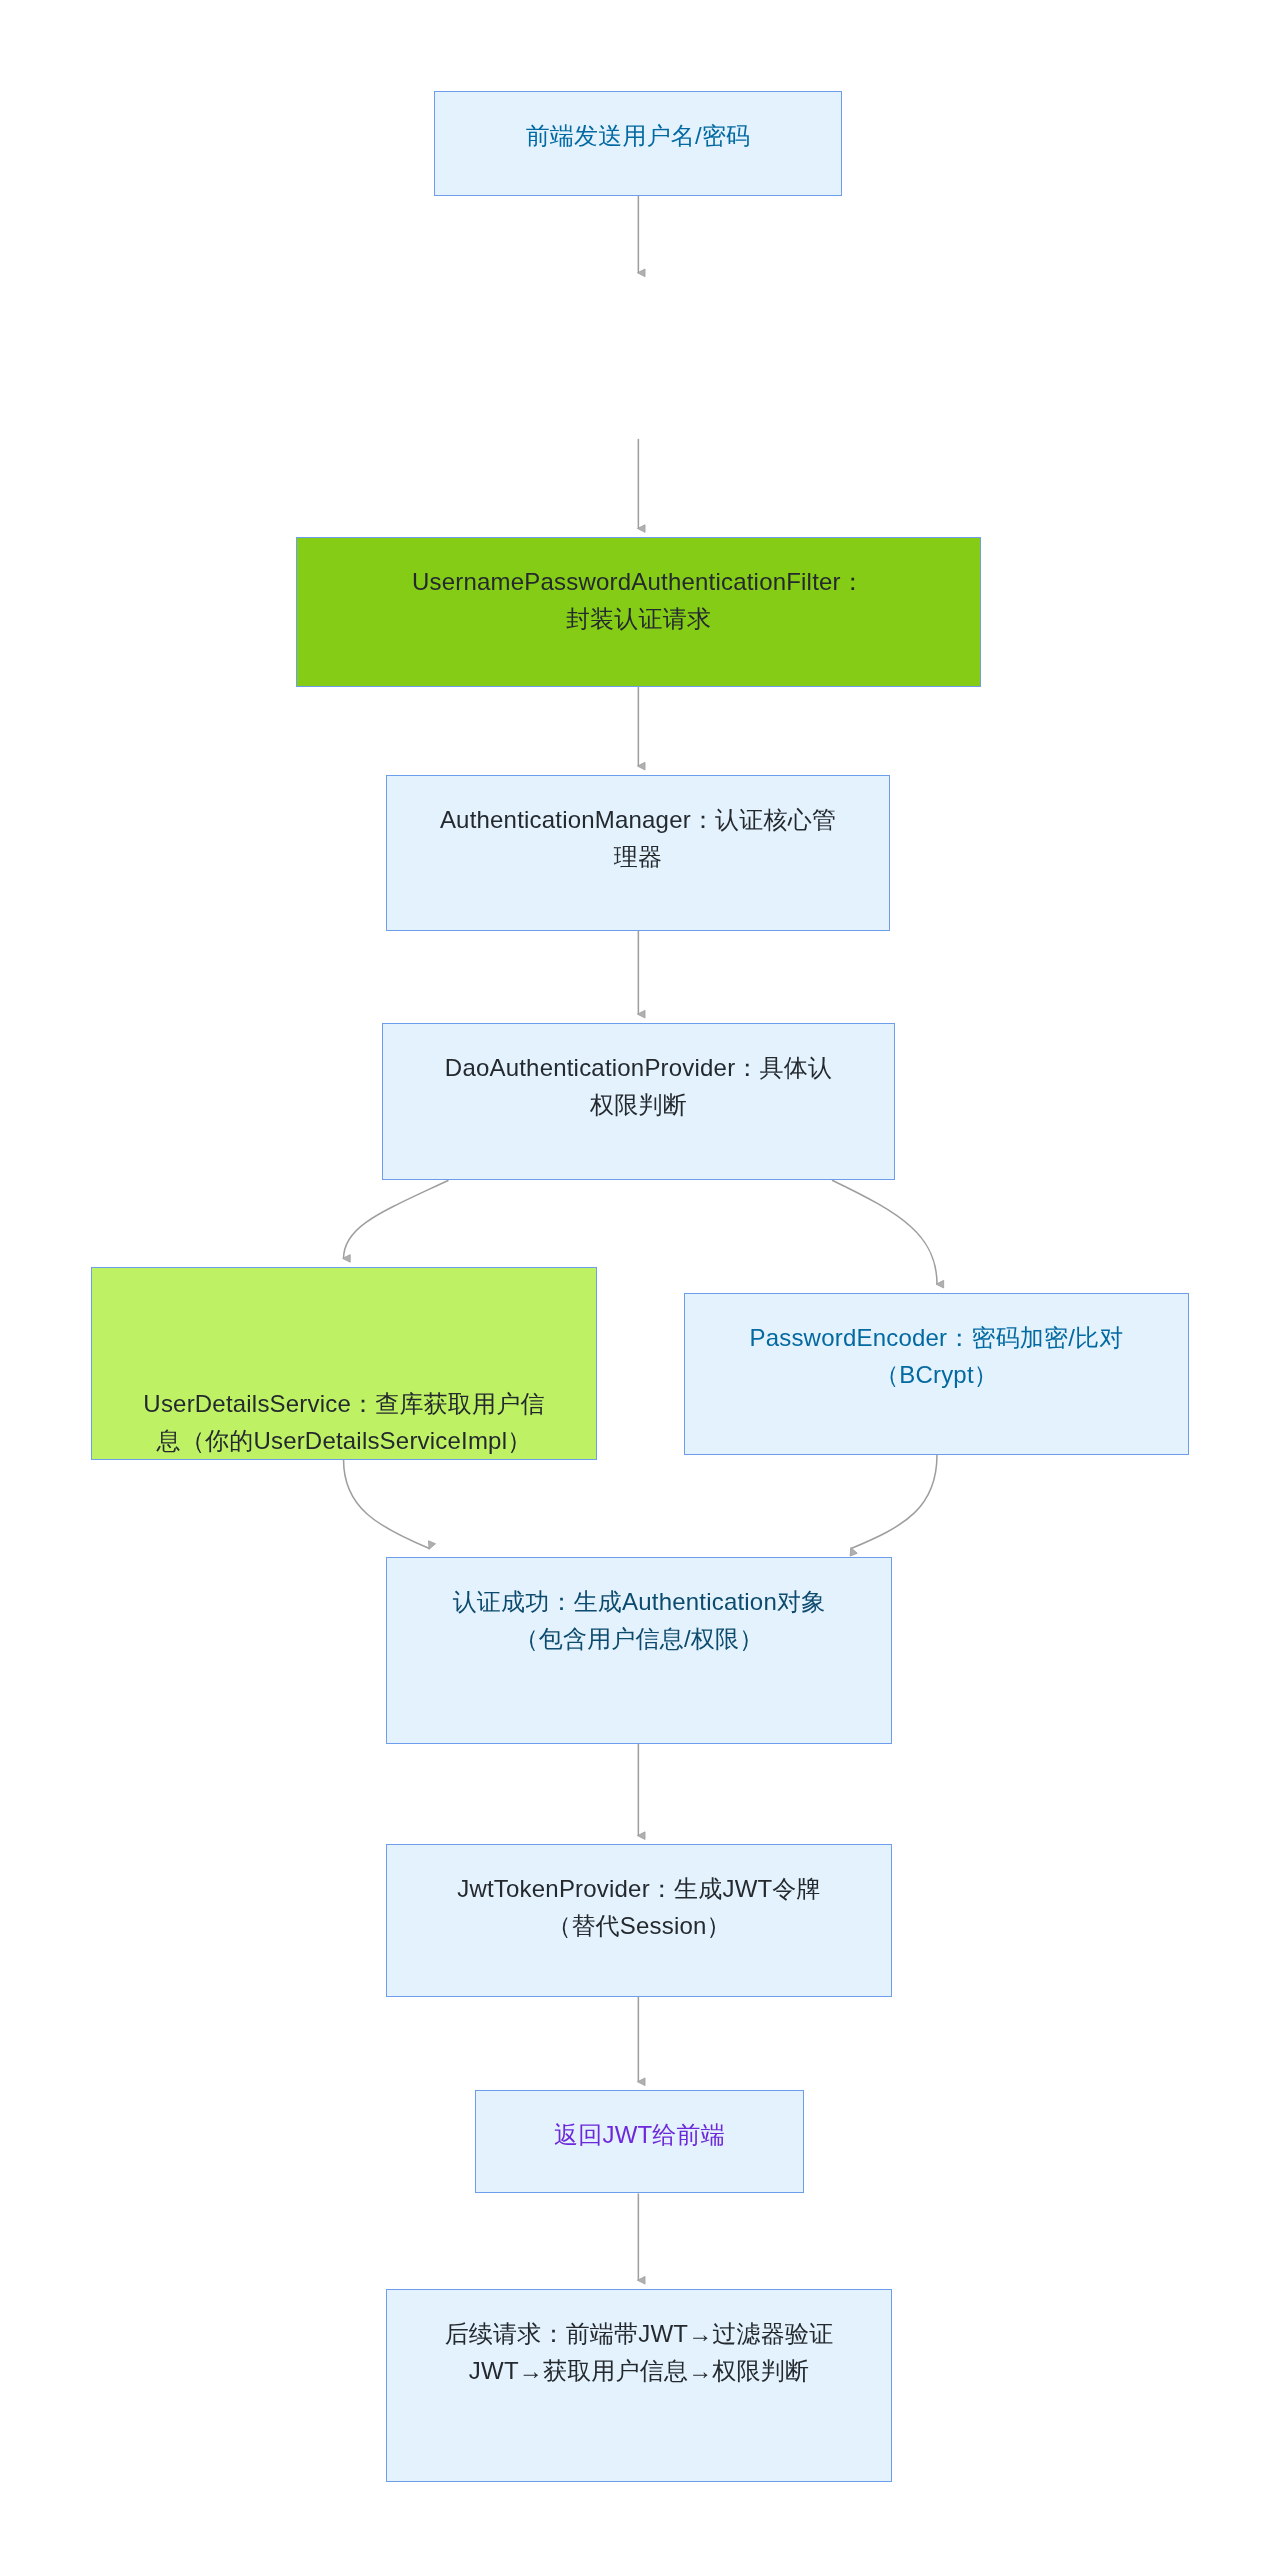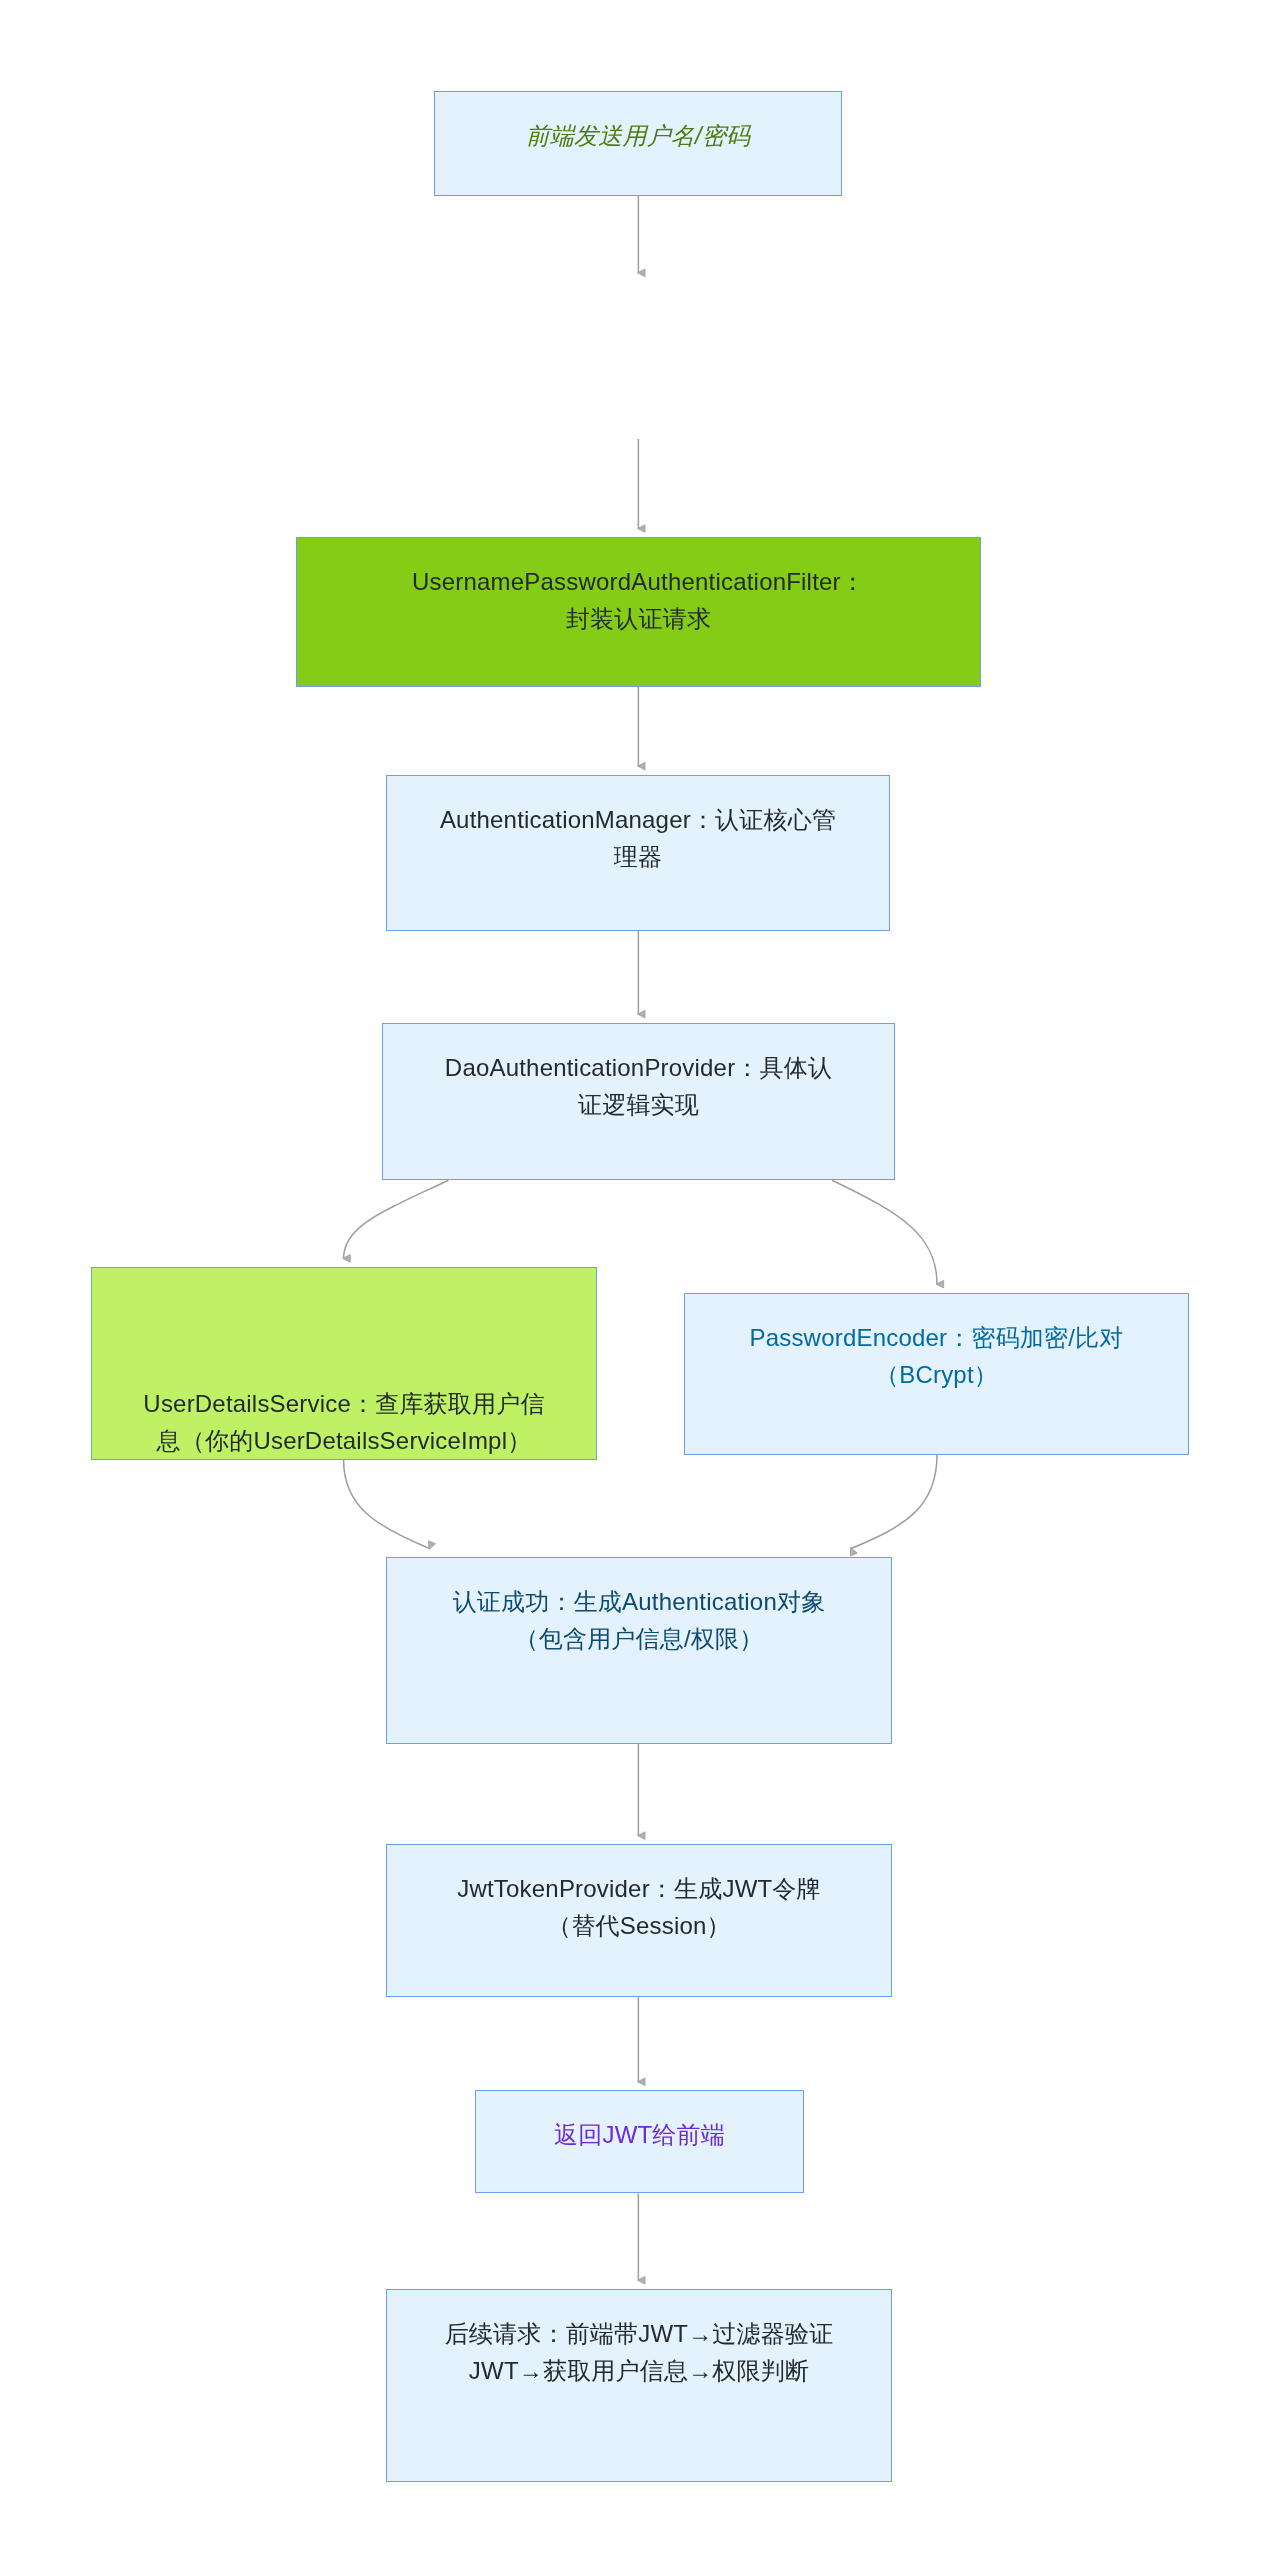--- a/index.html
+++ b/index.html
@@ -100,34 +100,34 @@
 
     <g>
       <path d="M 669,2093 L 669,2182" fill="none" stroke="#9e9e9e" stroke-width="1.6" marker-end="url(#arrowhead)"></path>
     </g>
 
     <g>
       <path d="M 669,2299 L 669,2390" fill="none" stroke="#9e9e9e" stroke-width="1.6" marker-end="url(#arrowhead)"></path>
     </g>
   </svg>
 
-  <div class="node" style="left: 434px; top: 91px; width: 408px; height: 105px; background: rgb(227, 242, 253); border-color: rgb(108, 158, 235); color: #4d7c0f; font-style: italic;">
+  <div class="node" style="left: 434px; top: 91px; width: 408px; height: 105px; background: rgb(227, 242, 253); border-color: rgb(108, 158, 235); color: #0369a1;">
     <span class="node-label">前端发送用户名/密码</span>
   </div>
   <div class="node" style="left: 296px; top: 537px; width: 685px; height: 150px; background: #84cc16; border-color: rgb(108, 158, 235); color: rgb(36, 41, 46);">
     <span class="node-label">UsernamePasswordAuthenticationFilter：
 封装认证请求</span>
   </div>
   <div class="node" style="left: 386px; top: 775px; width: 504px; height: 156px; background: rgb(227, 242, 253); border-color: rgb(108, 158, 235); color: rgb(36, 41, 46);">
     <span class="node-label">AuthenticationManager：认证核心管
 理器</span>
   </div>
   <div class="node" style="left: 382px; top: 1023px; width: 513px; height: 157px; background: rgb(227, 242, 253); border-color: rgb(108, 158, 235); color: rgb(36, 41, 46);">
     <span class="node-label">DaoAuthenticationProvider：具体认
-证逻辑实现</span>
+权限判断</span>
   </div>
   <div class="node" style="left: 91px; top: 1267px; width: 506px; height: 193px; background: #bef264; border-color: rgb(108, 158, 235); color: rgb(36, 41, 46); align-items: flex-end;">
     <span class="node-label">UserDetailsService：查库获取用户信
 息（你的UserDetailsServiceImpl）</span>
   </div>
   <div class="node" style="left: 684px; top: 1293px; width: 505px; height: 162px; background: rgb(227, 242, 253); border-color: rgb(108, 158, 235); color: #0369a1;">
     <span class="node-label">PasswordEncoder：密码加密/比对
 （BCrypt）</span>
   </div>
   <div class="node" style="left: 386px; top: 1557px; width: 506px; height: 187px; background: rgb(227, 242, 253); border-color: rgb(108, 158, 235); color: #0c4a6e;">

